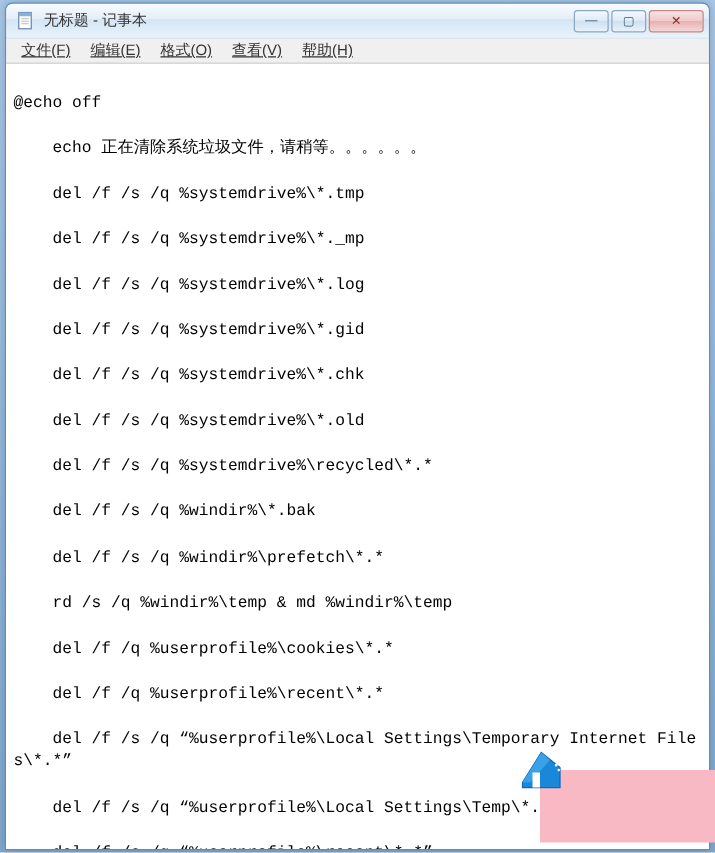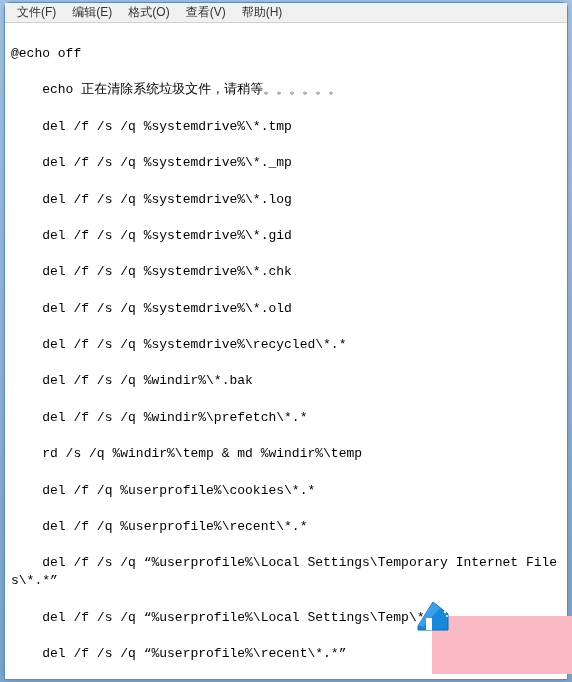--- a/index.html
+++ b/index.html
@@ -73,20 +73,21 @@
   border-bottom: 1px solid #d0d0d0;
   display: flex;
   align-items: center;
   padding: 0 4px;
   font-size: 12px;
 }
 .menu-item {
   padding: 2px 8px;
   cursor: pointer;
   color: #333;
+  text-decoration: underline;
 }
 .editor {
   flex: 1;
   background: #fff;
   overflow: auto;
   font-family: "SimSun", "Courier New", monospace;
   font-size: 13px;
   line-height: 1.4;
   color: #000;
   padding: 22px 6px;
@@ -108,20 +109,43 @@
   width: 140px;
   height: 58px;
   background: #f8b8c4;
   z-index: 9;
 }
 </style>
 </head>
 <body>
 
 <div class="window">
+  <div class="titlebar">
+    <span class="title-icon">
+      <svg viewBox="0 0 16 16">
+          <rect x="2" y="1" width="10" height="13" fill="#fff" stroke="#6a8aaa" stroke-width="1"></rect>
+          <rect x="2" y="1" width="10" height="3" fill="#8ab0d8"></rect>
+          <line x1="4" y1="6" x2="10" y2="6" stroke="#bbb" stroke-width="0.8"></line>
+          <line x1="4" y1="8" x2="10" y2="8" stroke="#bbb" stroke-width="0.8"></line>
+          <line x1="4" y1="10" x2="10" y2="10" stroke="#bbb" stroke-width="0.8"></line>
+        </svg>
+    </span>
+    <span class="title-text">无标题 - 记事本</span>
+    <div class="win-controls">
+      <div class="win-btn">
+          <span>—</span>
+        </div>
+      <div class="win-btn">
+          <span>▢</span>
+        </div>
+      <div class="win-btn close">
+          <span>✕</span>
+        </div>
+    </div>
+  </div>
   <div class="menubar">
     <div class="menu-item">文件(F)</div>
     <div class="menu-item">编辑(E)</div>
     <div class="menu-item">格式(O)</div>
     <div class="menu-item">查看(V)</div>
     <div class="menu-item">帮助(H)</div>
   </div>
   <div class="editor">@echo off
 
     echo 正在清除系统垃圾文件，请稍等。。。。。。

